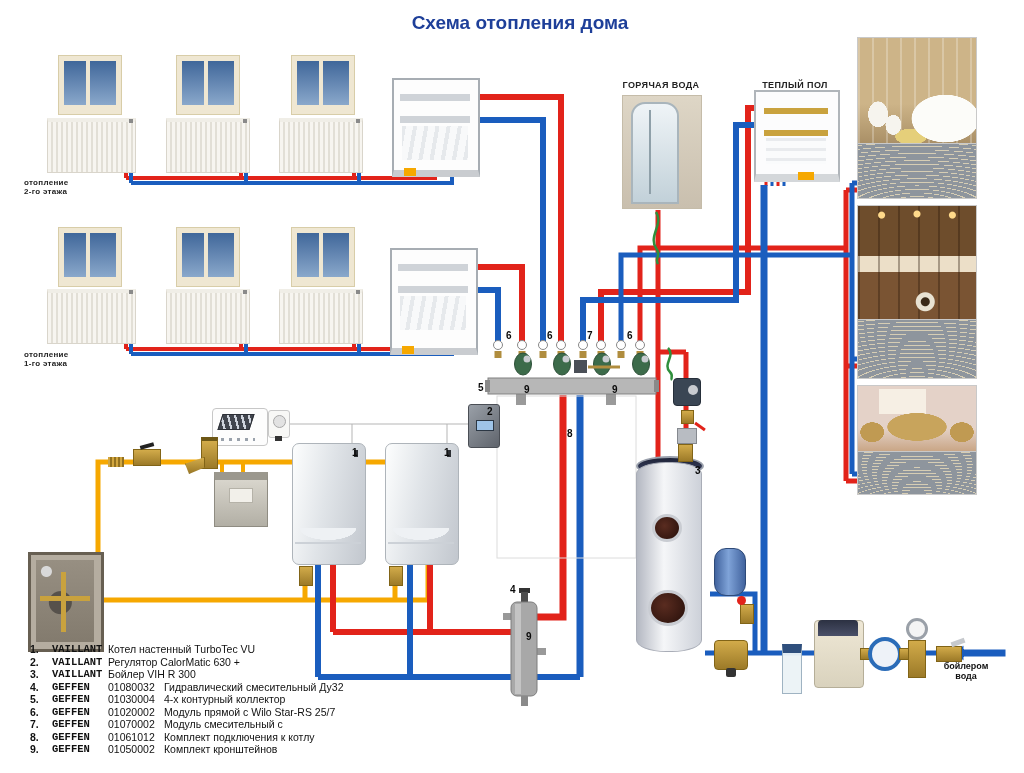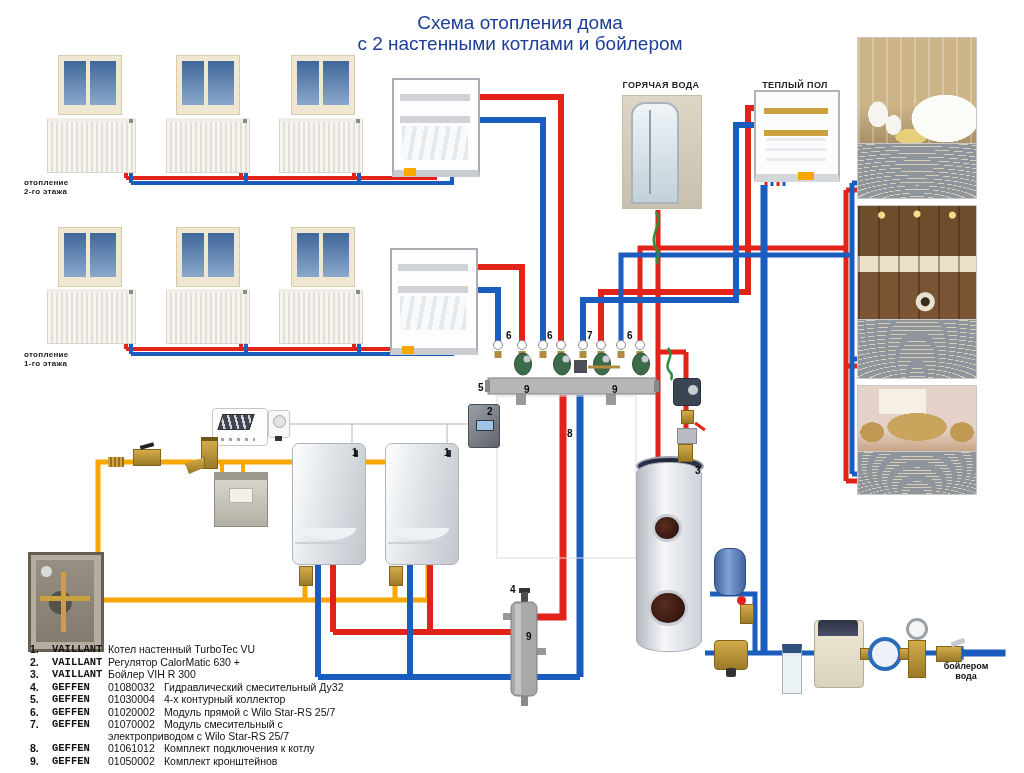--- a/index.html
+++ b/index.html
@@ -2,21 +2,21 @@
 <html style="--hot: #e2231a; --cold: #1a5dbe; --gas: #f6a800; --title: #1e3f99; --cable: #2f8f3c;"><head>
 <meta charset="utf-8">
 <style>
   html,body{margin:0;padding:0;background:#fff;}
   #stage{position:relative;width:1024px;height:773px;background:#fff;overflow:hidden;
          font-family:"Liberation Sans",sans-serif;}
   #pipes{position:absolute;left:0;top:0;z-index:1;}
   .comp{position:absolute;z-index:2;}
   .txt{position:absolute;z-index:5;color:#111;}
   
-  .title{left:320px;top:12px;width:400px;text-align:center;font-weight:normal;
+  .title{left:320px;top:12px;width:400px;text-align:center;font-weight:bold;
          font-size:19px;line-height:21px;color:var(--title);}
   
   .flabel{font-weight:bold;font-size:8px;line-height:9px;letter-spacing:.3px;color:#222;}
   .toplabel{font-weight:bold;font-size:9px;letter-spacing:.4px;text-align:center;width:100px;color:#222;}
   .cw{font-weight:bold;font-size:9px;line-height:10px;text-align:center;}
   .mk{position:absolute;z-index:6;font-weight:bold;font-size:10px;color:#0a0a0a;}
   
   .win{width:62px;height:58px;border:1px solid #d8cda8;
        background:linear-gradient(180deg,#40679a,#8aa8cb) no-repeat 5px 5px/22px 44px,
                   linear-gradient(180deg,#40679a,#8aa8cb) no-repeat 31px 5px/26px 44px,#efe7d2;}
@@ -212,21 +212,20 @@
       <rect x="503" y="613" width="9" height="7" fill="#999"></rect>
       <rect x="537" y="648" width="9" height="7" fill="#999"></rect>
       <rect x="511" y="602" width="26" height="94" rx="6" fill="#a8a8a8" stroke="#7d7d7d"></rect>
       <rect x="515" y="604" width="6" height="90" fill="#c4c4c4"></rect>
       <rect x="521" y="696" width="7" height="10" fill="#8a8a8a"></rect>
     </g>
   </svg>
 
   <div class="txt title">
     <div>Схема отопления дома</div>
-    <div>с 2 настенными котлами и бойлером</div>
   </div>
   <div class="txt flabel" style="left:24px;top:178px;">
     <div>отопление</div>
       <div>2-го этажа</div>
   </div>
   <div class="txt flabel" style="left:24px;top:350px;">
     <div>отопление</div>
       <div>1-го этажа</div>
   </div>
   <div class="txt toplabel" style="left:611px;top:80px;">ГОРЯЧАЯ ВОДА</div>
@@ -325,21 +324,21 @@
     <div class="lever" style="left:14px;top:-7px;width:14px;height:5px;background:#c6c9cd;transform:rotate(-20deg);"></div>
   </div>
 
   <div id="legend">
       <div class="lrow"><span class="ln">1.</span><span class="lb">VAILLANT</span><span class="ld">Котел настенный TurboTec VU</span></div>
       <div class="lrow"><span class="ln">2.</span><span class="lb">VAILLANT</span><span class="ld">Регулятор CalorMatic 630 +</span></div>
       <div class="lrow"><span class="ln">3.</span><span class="lb">VAILLANT</span><span class="ld">Бойлер VIH  R 300</span></div>
       <div class="lrow"><span class="ln">4.</span><span class="lb">GEFFEN</span><span class="lc">01080032</span><span class="ld">Гидравлический смесительный Ду32</span></div>
       <div class="lrow"><span class="ln">5.</span><span class="lb">GEFFEN</span><span class="lc">01030004</span><span class="ld">4-х контурный коллектор</span></div>
       <div class="lrow"><span class="ln">6.</span><span class="lb">GEFFEN</span><span class="lc">01020002</span><span class="ld">Модуль прямой с  Wilo Star-RS 25/7</span></div>
-      <div class="lrow"><span class="ln">7.</span><span class="lb">GEFFEN</span><span class="lc">01070002</span><span class="ld">Модуль смесительный с</span><div class="ld2">электроприводом с  Wilo Star-RS 25/7</div></div>
+      <div class="lrow"><span class="ln">7.</span><span class="lb">GEFFEN</span><span class="lc">01070002</span><span class="ld">Модуль смесительный с</span></div>
       <div class="lrow"><span class="ln">8.</span><span class="lb">GEFFEN</span><span class="lc">01061012</span><span class="ld">Комплект подключения к котлу</span></div>
       <div class="lrow"><span class="ln">9.</span><span class="lb">GEFFEN</span><span class="lc">01050002</span><span class="ld">Комплект кронштейнов</span></div>
     </div>
 <div class="comp win" style="position: absolute; left: 58px; top: 55px;"></div>
     <div class="comp win" style="position: absolute; left: 176px; top: 55px;"></div>
     <div class="comp win" style="position: absolute; left: 291px; top: 55px;"></div>
     <div class="comp win" style="position: absolute; left: 58px; top: 227px;"></div>
     <div class="comp win" style="position: absolute; left: 176px; top: 227px;"></div>
     <div class="comp win" style="position: absolute; left: 291px; top: 227px;"></div>
     <div class="comp rad" style="position: absolute; left: 47px; top: 118px; width: 87px;"></div>

